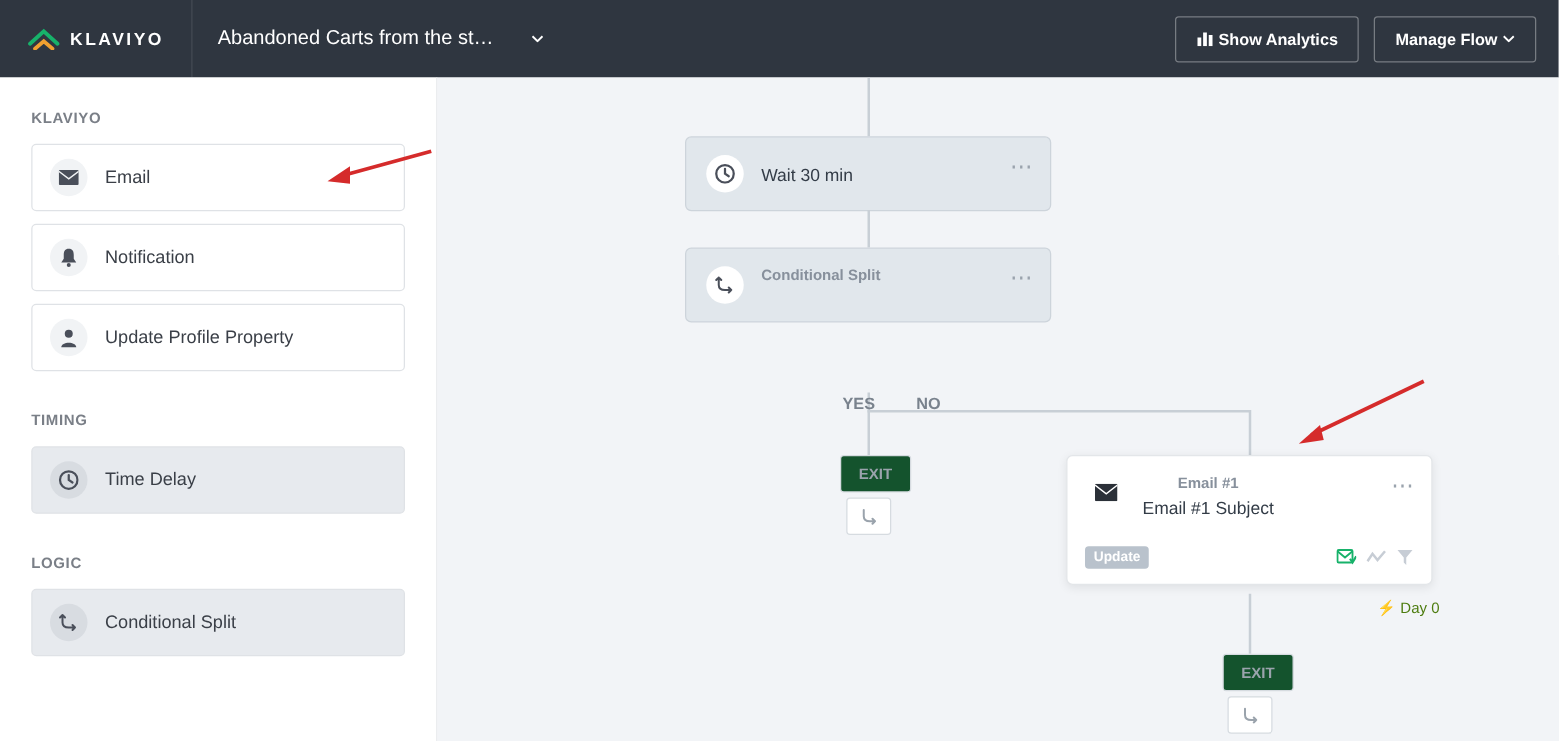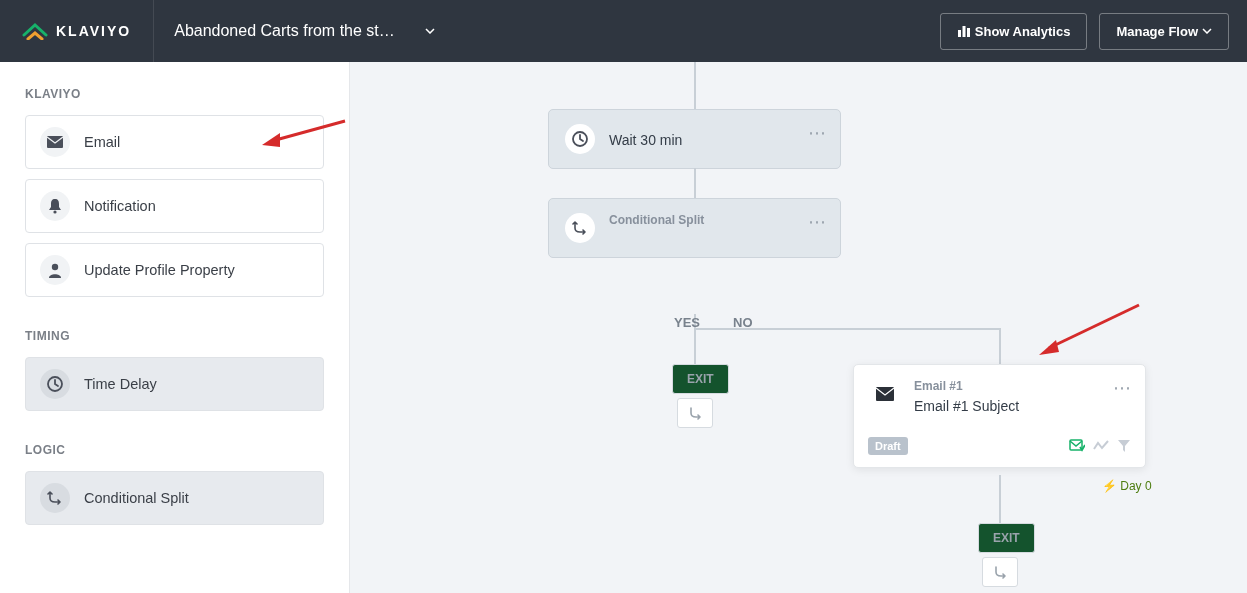--- a/index.html
+++ b/index.html
@@ -23,21 +23,21 @@
 .sb-item.grey { background: #e7eaee; }
 .sb-icon-wrap { width: 30px; height: 30px; display: flex; align-items: center; justify-content: center; background: #f1f3f5; border-radius: 50%; }
 .sb-item.grey .sb-icon-wrap { background: #d8dce1; }
 .sb-label { font-size: 14.5px; color: #3a3f47; font-weight: 400; }
 .sb-gap { height: 22px; }
 
 
 .canvas { flex: 1; background: #f2f4f7; position: relative; }
 
 
-.node { position: absolute; background: #e1e7ec; border: 1px solid #cdd4db; border-radius: 5px; }
+.node { position: absolute; background: #e1e7ec; border: 1px solid #cdd4db; border-radius: 5px; text-align: center; }
 .node.white { background: #fff; box-shadow: 0 2px 8px rgba(0,0,0,0.08); border: 1px solid #e3e6e9; }
 .node-inner { display: flex; padding: 14px 16px; gap: 14px; align-items: flex-start; }
 .node-inner.center-row { align-items: center; }
 .node-icon-wrap { width: 30px; height: 30px; border-radius: 50%; background: #fff; display: flex; align-items: center; justify-content: center; flex-shrink: 0; }
 .node-icon-wrap.sq { border-radius: 4px; }
 .node-texts .node-eyebrow { font-size: 12px; color: #87909c; font-weight: 600; }
 .node-texts .node-main { font-size: 14px; color: #333c47; margin-top: 3px; line-height: 1.5; }
 .node-texts .node-main .light { color: #5a646f;}
 .node-dots { position: absolute; top: 12px; right: 14px; color: #9aa3ad; font-size: 18px; cursor: pointer; }
 .node .badge-row { padding: 6px 14px 12px 14px; display: flex; align-items: center; gap: 8px; }
@@ -207,21 +207,21 @@
               <path d="M0 1 L9 8 L18 1" fill="none" stroke="#fff" stroke-width="1.2"></path>
             </svg>
           </div>
         <div class="node-texts">
           <div class="node-eyebrow">Email #1</div>
           <div class="node-main">Email #1 Subject</div>
         </div>
       </div>
       <div class="node-dots">⋯</div>
       <div class="badge-row">
-        <span class="badge-draft">Draft</span>
+        <span class="badge-draft">Update</span>
         <div class="bicons">
           <svg width="16" height="14" viewBox="0 0 16 14">
               <rect x="1" y="1" width="12" height="10" rx="1" fill="none" stroke="#17b26a" stroke-width="1.5"></rect>
               <path d="M1 2 L7 7 L13 2" fill="none" stroke="#17b26a" stroke-width="1.5"></path>
               <path d="M11 8 L13 11 L16 6" fill="none" stroke="#17b26a" stroke-width="1.8"></path>
             </svg>
           <svg width="16" height="14" viewBox="0 0 16 14">
               <path d="M1 10 L5 4 L9 9 L15 2" fill="none" stroke="#c7cdd5" stroke-width="2"></path>
             </svg>
           <svg width="14" height="14" viewBox="0 0 14 14">

